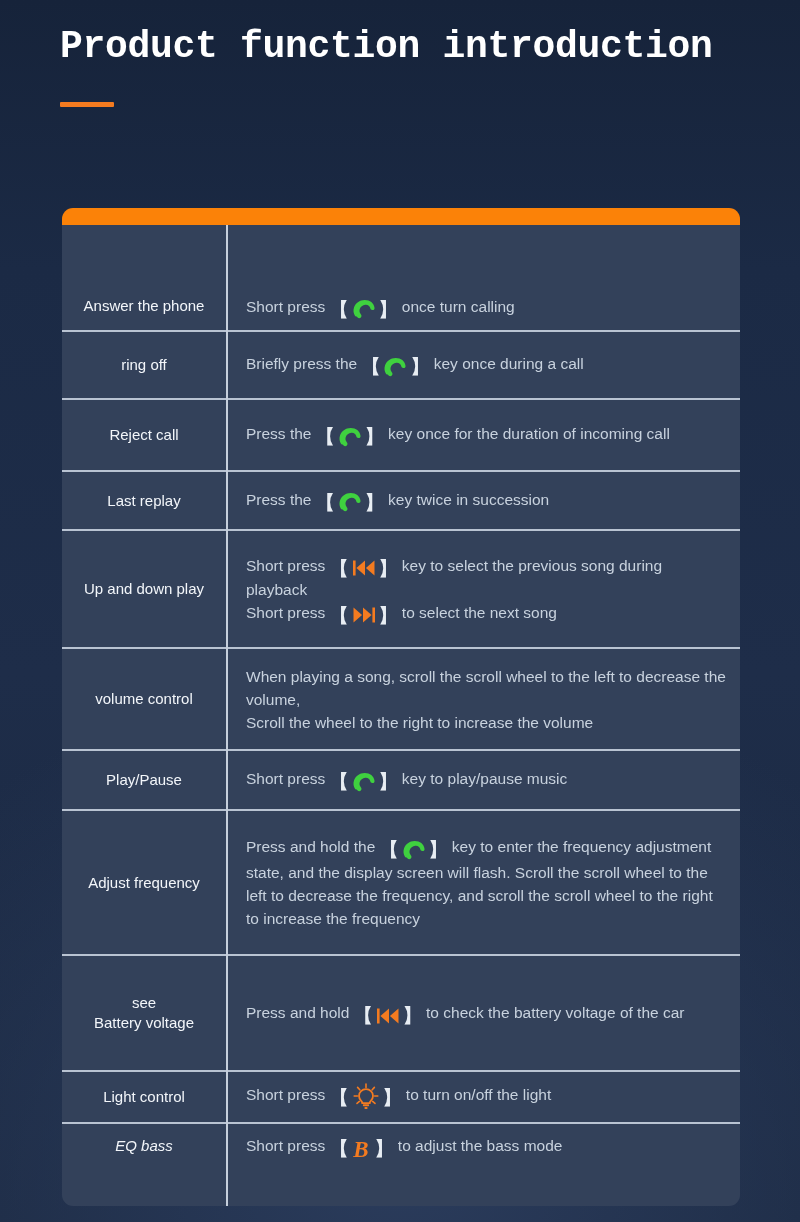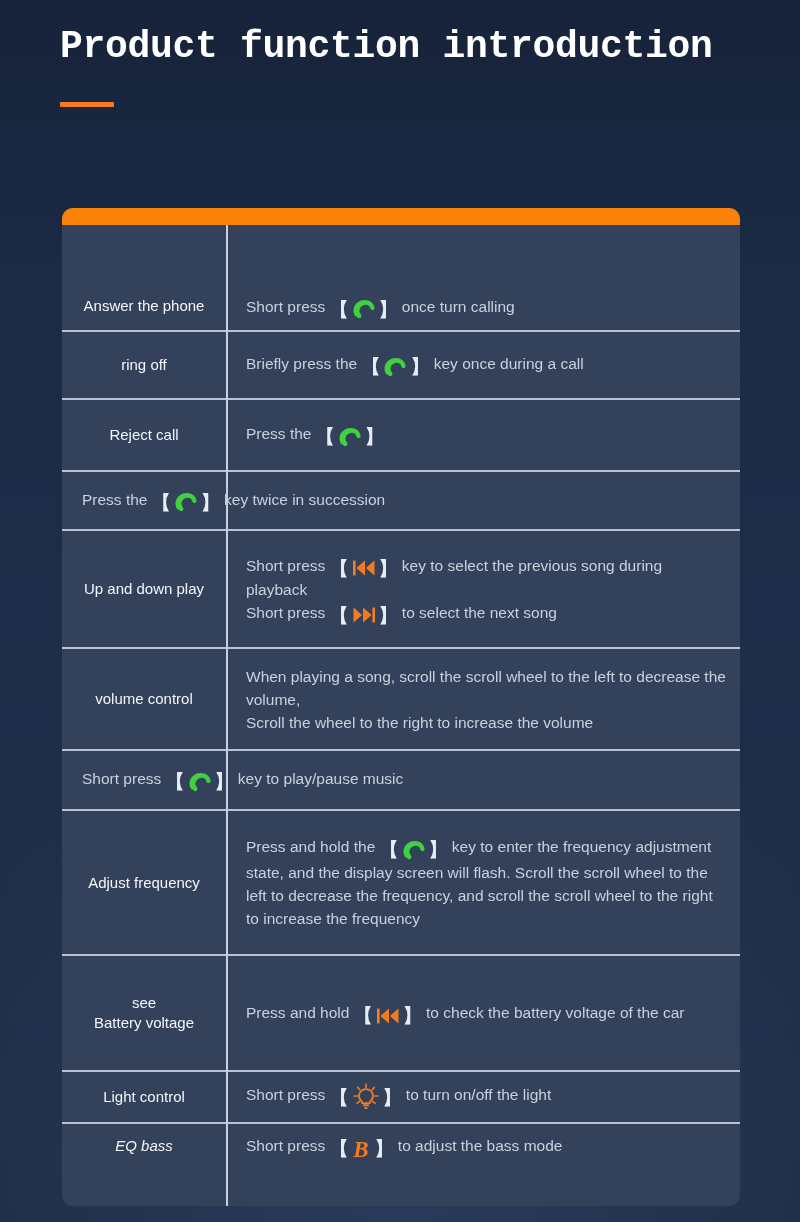--- a/index.html
+++ b/index.html
@@ -193,26 +193,27 @@
     <div class="row r-reject">
       <div class="cell-label">Reject call</div>
       <div class="cell-desc">
         <span class="desc-text">
           <span>Press the </span><span class="keycap">
               <span class="brk">【</span>
               <span class="ico"><svg width="26" height="22" viewBox="0 0 26 22">
                   <path d="M4.2 18.2c-1.7-2.6-2.2-5.6-1.2-8.6C4.4 5.2 8.6 2.2 13.6 2.1c5.2-.1 9.2 3 9.9 7.6.2 1.3-.6 2.3-1.9 2.4-1.3.1-2.2-.7-2.4-2-.4-2.2-2.3-3.6-4.8-3.4-2.8.2-5 2-5.7 4.6-.5 1.9-.1 3.5 1.1 4.9.9 1 .9 2.4 0 3.3-.9.9-2.3.9-3.2-.1-.9-1-1.5-1.2-2.4-1.2z" fill="#3fd13f"></path>
                 </svg></span>
               <span class="brk">】</span>
-            </span>
+            </span><span> key once for the duration of incoming call</span>
         </span>
       </div>
     </div>
 
     <div class="row r-last">
+      <div class="cell-label">Last replay</div>
       <div class="cell-desc">
         <span class="desc-text">
           <span>Press the </span><span class="keycap">
               <span class="brk">【</span>
               <span class="ico"><svg width="26" height="22" viewBox="0 0 26 22">
                   <path d="M4.2 18.2c-1.7-2.6-2.2-5.6-1.2-8.6C4.4 5.2 8.6 2.2 13.6 2.1c5.2-.1 9.2 3 9.9 7.6.2 1.3-.6 2.3-1.9 2.4-1.3.1-2.2-.7-2.4-2-.4-2.2-2.3-3.6-4.8-3.4-2.8.2-5 2-5.7 4.6-.5 1.9-.1 3.5 1.1 4.9.9 1 .9 2.4 0 3.3-.9.9-2.3.9-3.2-.1-.9-1-1.5-1.2-2.4-1.2z" fill="#3fd13f"></path>
                 </svg></span>
               <span class="brk">】</span>
             </span><span> key twice in succession</span>
         </span>
@@ -249,20 +250,21 @@
       <div class="cell-label">volume control</div>
       <div class="cell-desc">
         <span class="desc-text">
           <span class="desc-line">When playing a song, scroll the scroll wheel to the left to decrease the volume,</span>
           <span class="desc-line">Scroll the wheel to the right to increase the volume</span>
         </span>
       </div>
     </div>
 
     <div class="row r-playpause">
+      <div class="cell-label">Play/Pause</div>
       <div class="cell-desc">
         <span class="desc-text">
           <span>Short press </span><span class="keycap">
               <span class="brk">【</span>
               <span class="ico"><svg width="26" height="22" viewBox="0 0 26 22">
                   <path d="M4.2 18.2c-1.7-2.6-2.2-5.6-1.2-8.6C4.4 5.2 8.6 2.2 13.6 2.1c5.2-.1 9.2 3 9.9 7.6.2 1.3-.6 2.3-1.9 2.4-1.3.1-2.2-.7-2.4-2-.4-2.2-2.3-3.6-4.8-3.4-2.8.2-5 2-5.7 4.6-.5 1.9-.1 3.5 1.1 4.9.9 1 .9 2.4 0 3.3-.9.9-2.3.9-3.2-.1-.9-1-1.5-1.2-2.4-1.2z" fill="#3fd13f"></path>
                 </svg></span>
               <span class="brk">】</span>
             </span><span> key to play/pause music</span>
         </span>

